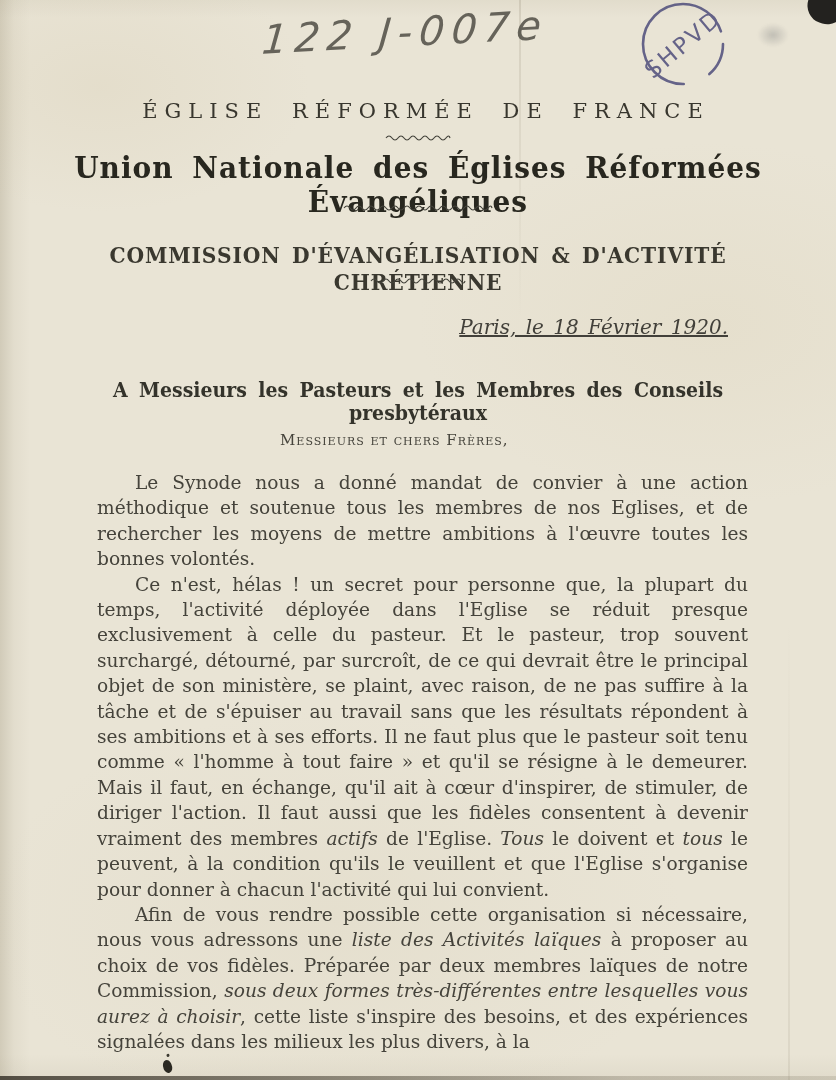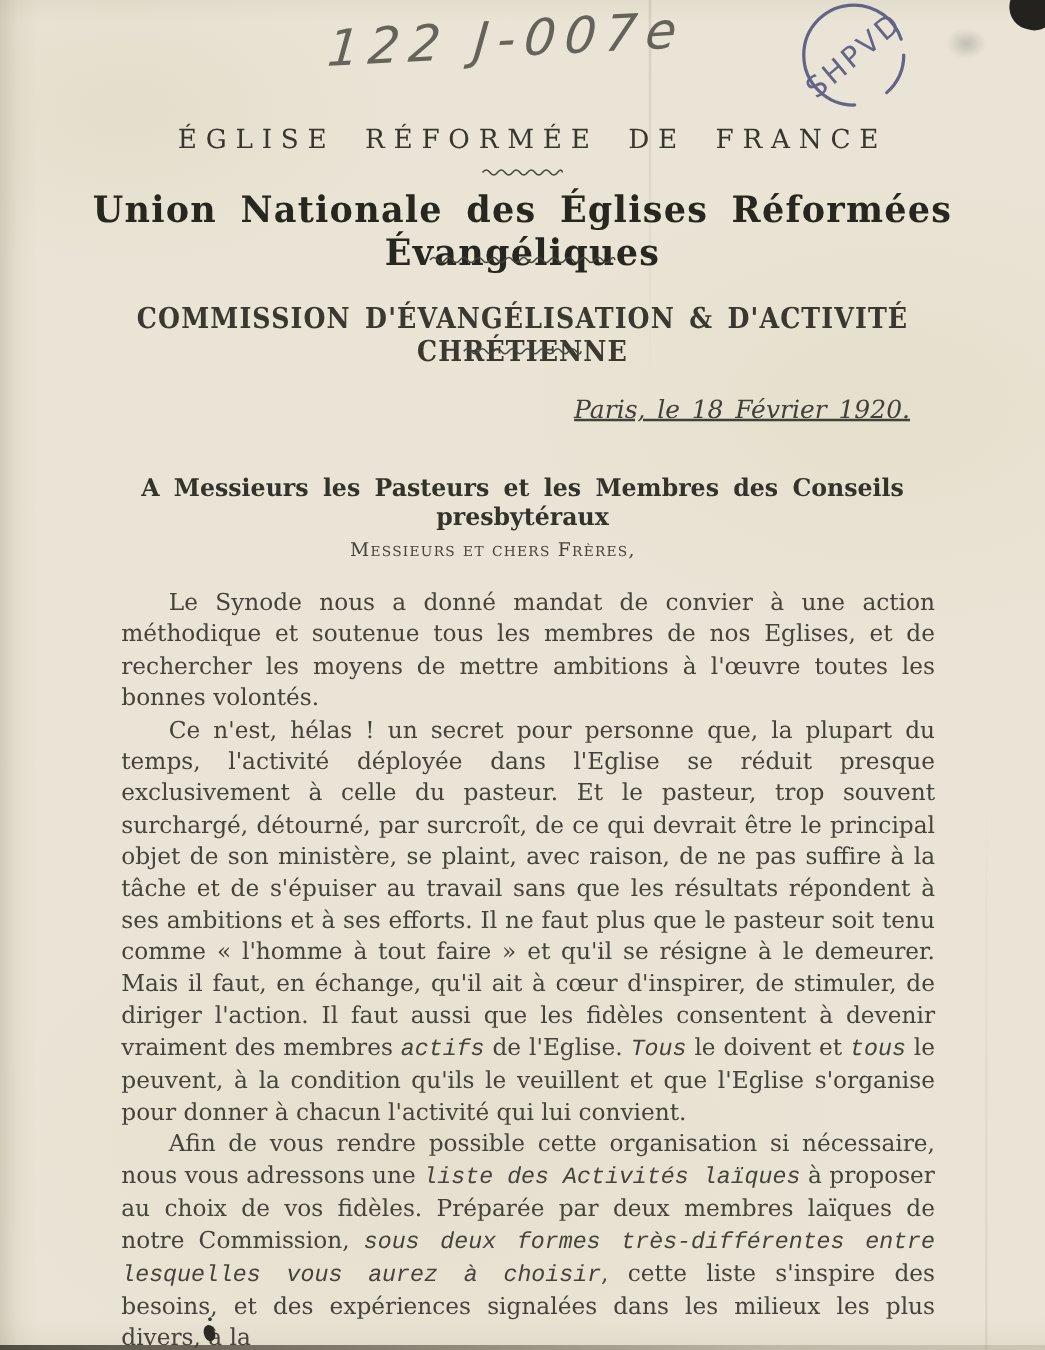--- a/index.html
+++ b/index.html
@@ -61,21 +61,21 @@
   }
   .salutation{
     position:absolute; top:431px; left:240px;
     font-variant:small-caps; font-size:15px; letter-spacing:1px; color:#45433b;margin-left:40px;
   }
   .letter-body{
     position:absolute; top:470px; left:97px; width:651px;
     font-size:18.6px; line-height:25.4px; text-align:justify; color:#45433b;
   }
   .letter-body p{margin:0; text-indent:38px;}
-  .letter-body .it{font-style:italic;font-family:Liberation Mono, monospace;}
+  .letter-body .it{font-style:italic;}
   .ink-mark{position:absolute; left:163px; top:1060px; width:9px; height:13px;
     background:#2b2922; border-radius:60% 40% 55% 45%; transform:rotate(-24deg);}
   .ink-mark:after{content:""; position:absolute; left:8px; top:-5px; width:3px; height:3px;
     background:#3a382f; border-radius:50%;}
   .bottom-strip{position:absolute; left:0; bottom:0; width:100%; height:4px;
     background:linear-gradient(90deg, rgba(58,53,43,.85), rgba(80,74,60,.55) 45%, rgba(110,102,84,.30) 75%, rgba(130,122,102,.22));}
 </style>
 </head>
 <body>
 

